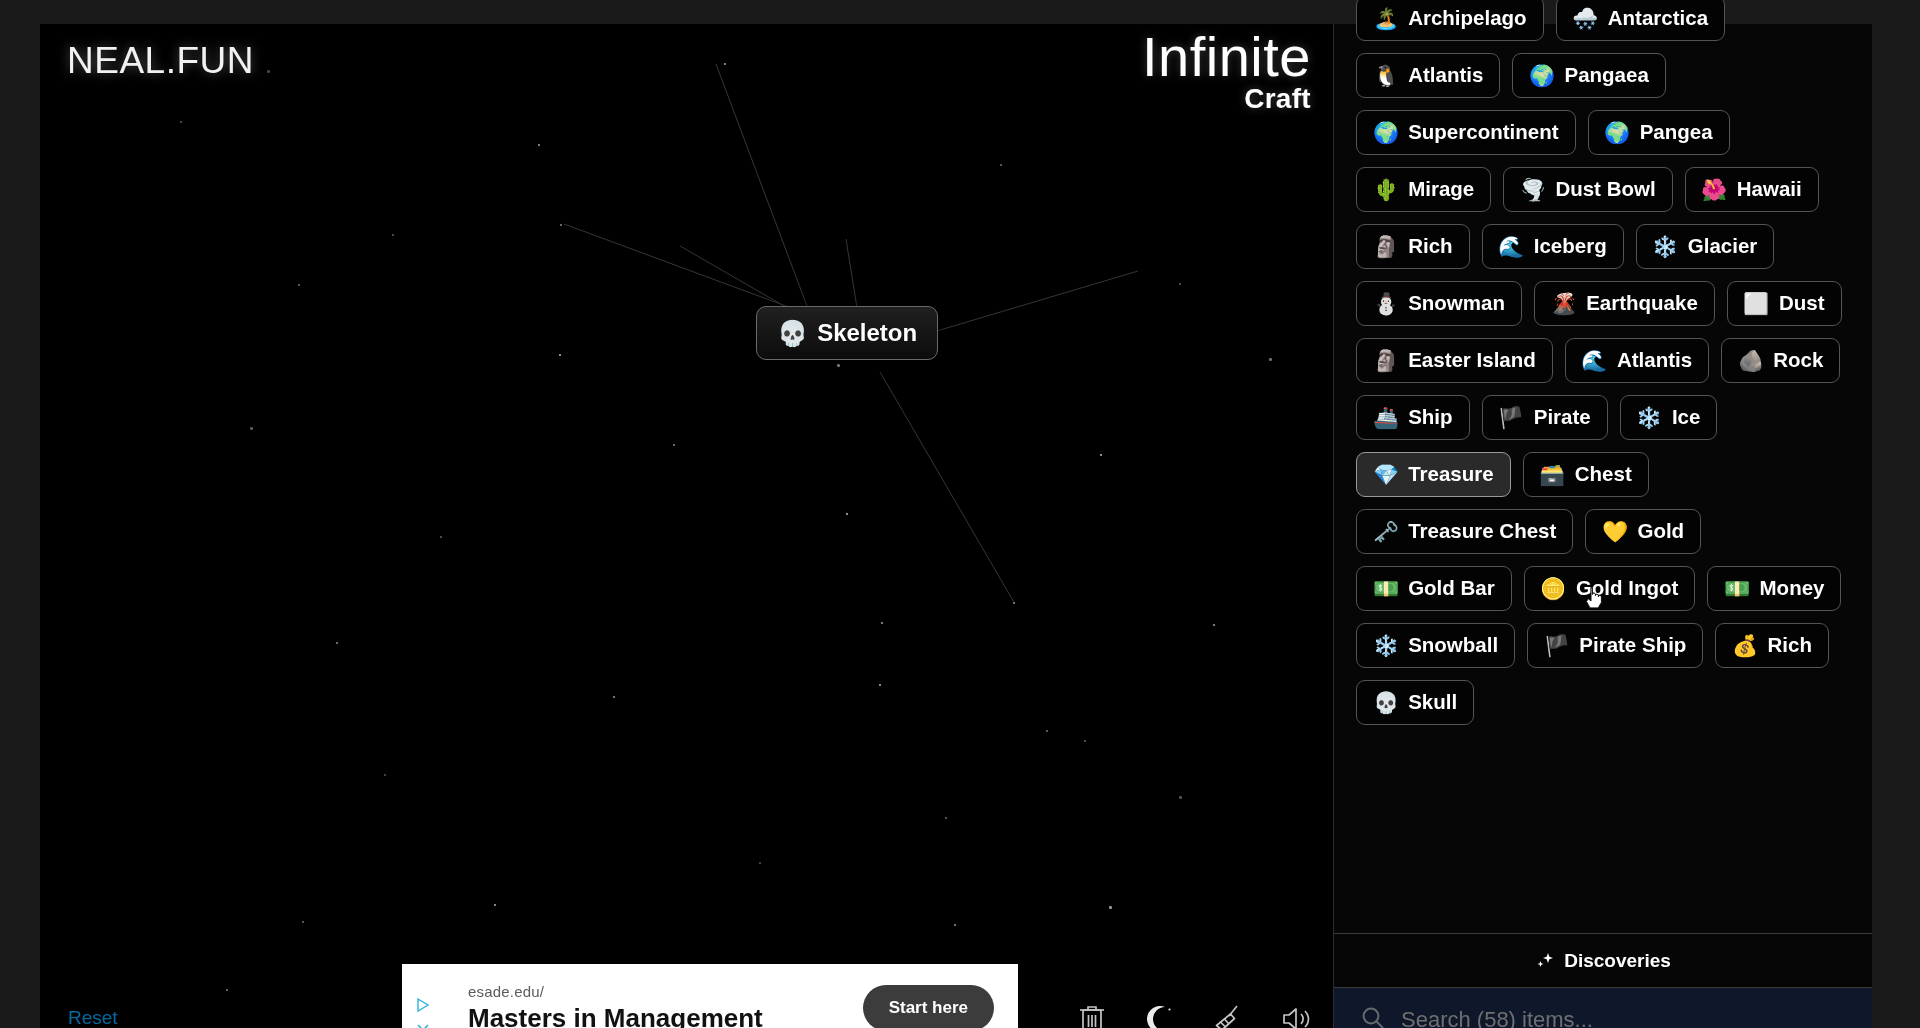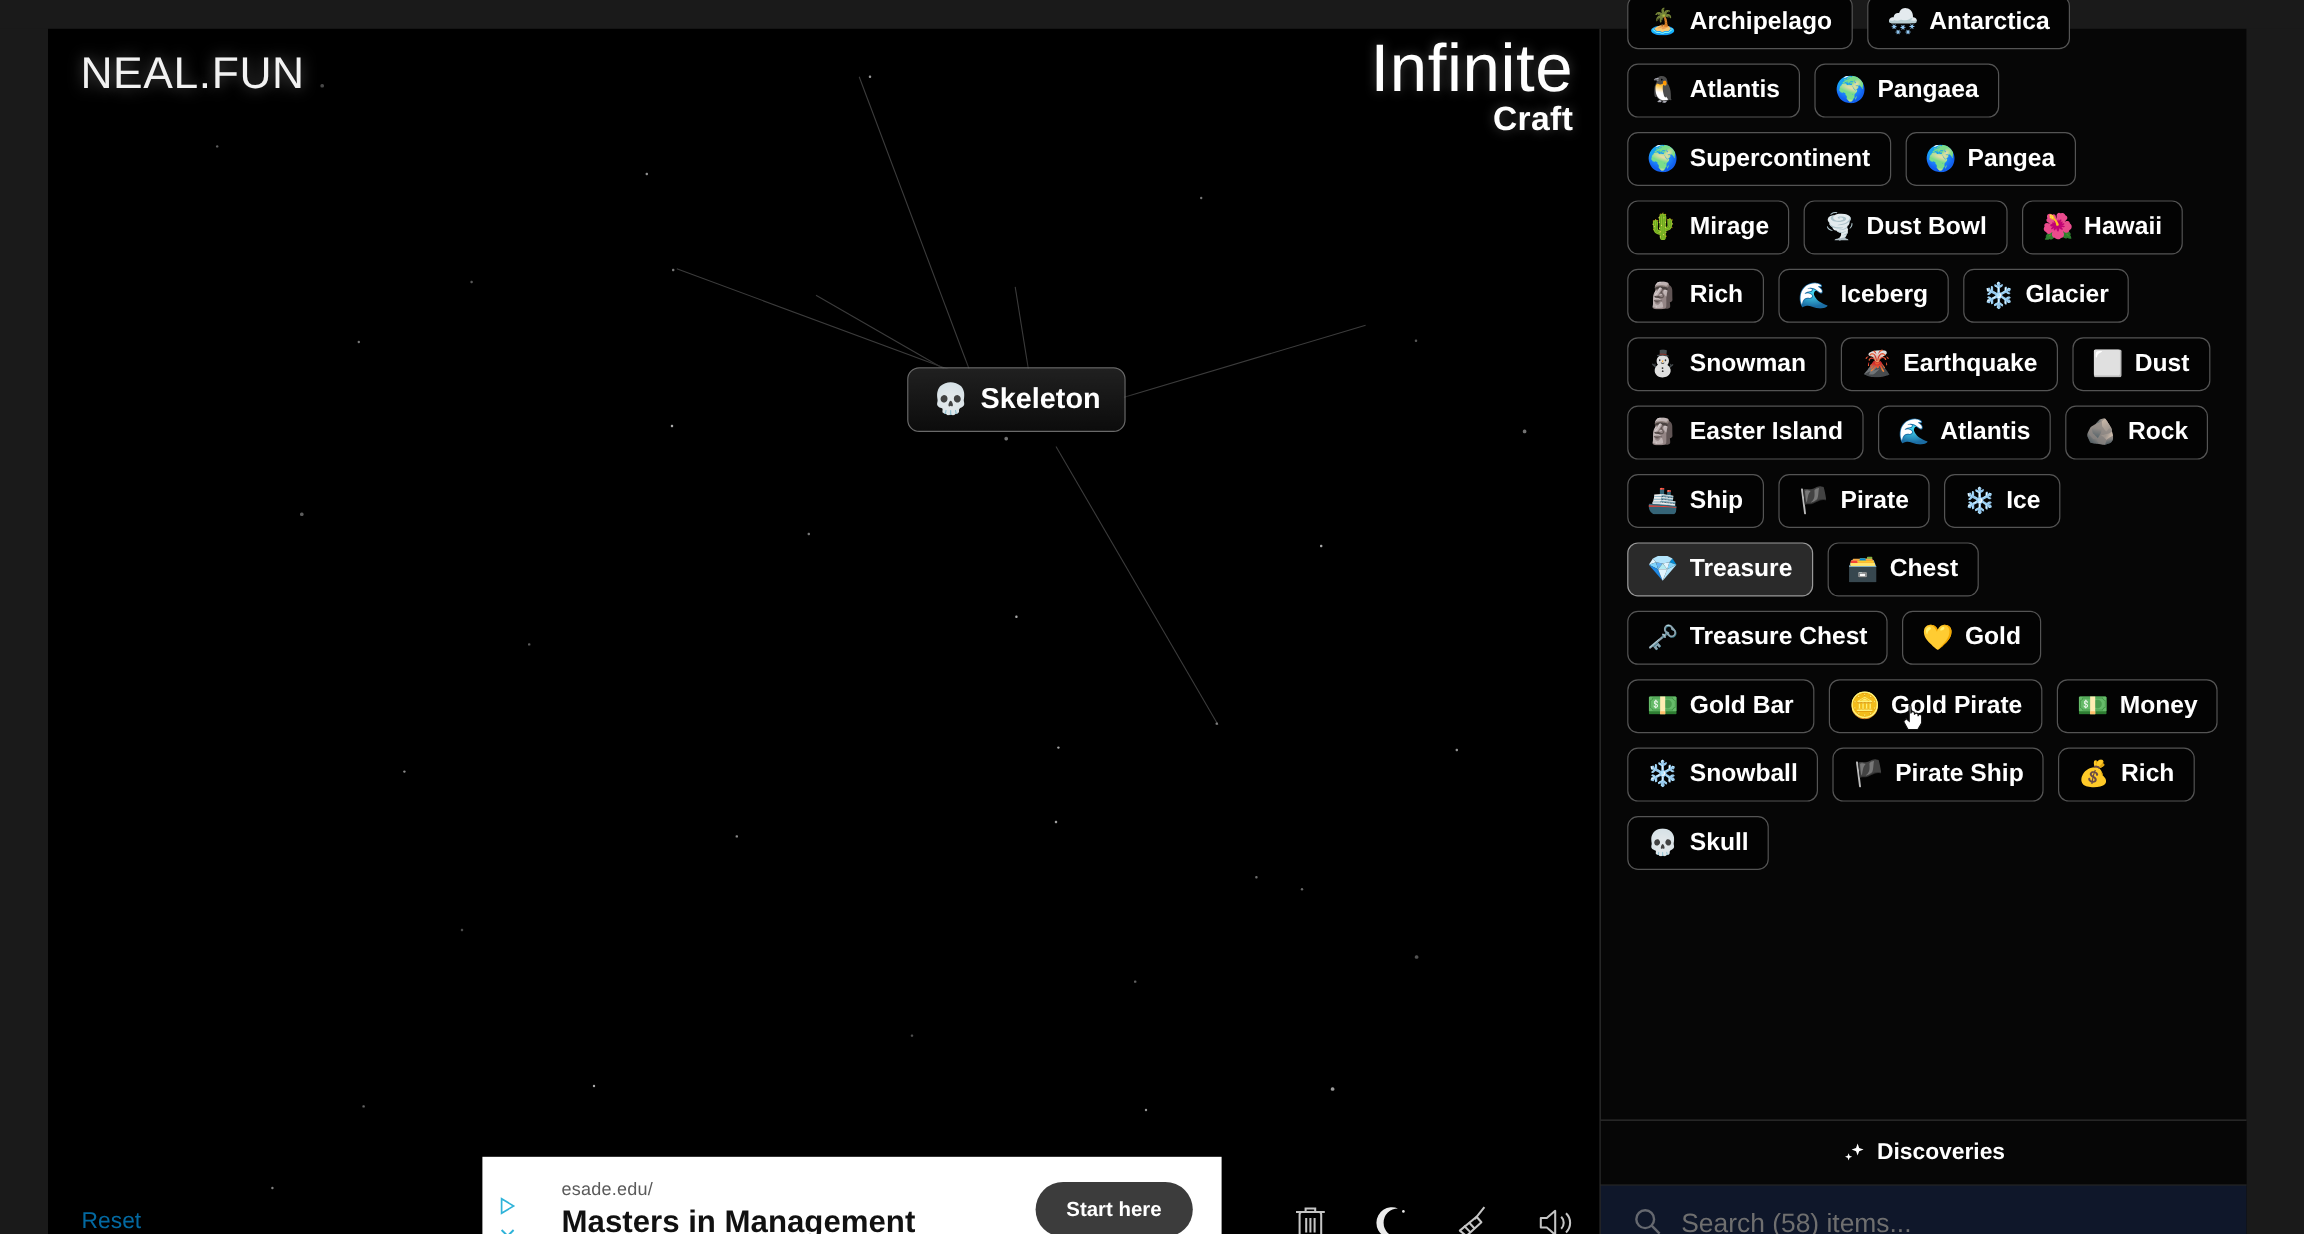--- a/index.html
+++ b/index.html
@@ -444,21 +444,21 @@
         <div class="chip">
           <span class="emoji">💛</span>
           <span>Gold</span>
         </div>
         <div class="chip">
           <span class="emoji">💵</span>
           <span>Gold Bar</span>
         </div>
         <div class="chip">
           <span class="emoji">🪙</span>
-          <span>Gold Pirate</span>
+          <span>Gold Ingot</span>
         </div>
         <div class="chip">
           <span class="emoji">💵</span>
           <span>Money</span>
         </div>
         <div class="chip">
           <span class="emoji">❄️</span>
           <span>Snowball</span>
         </div>
         <div class="chip">

